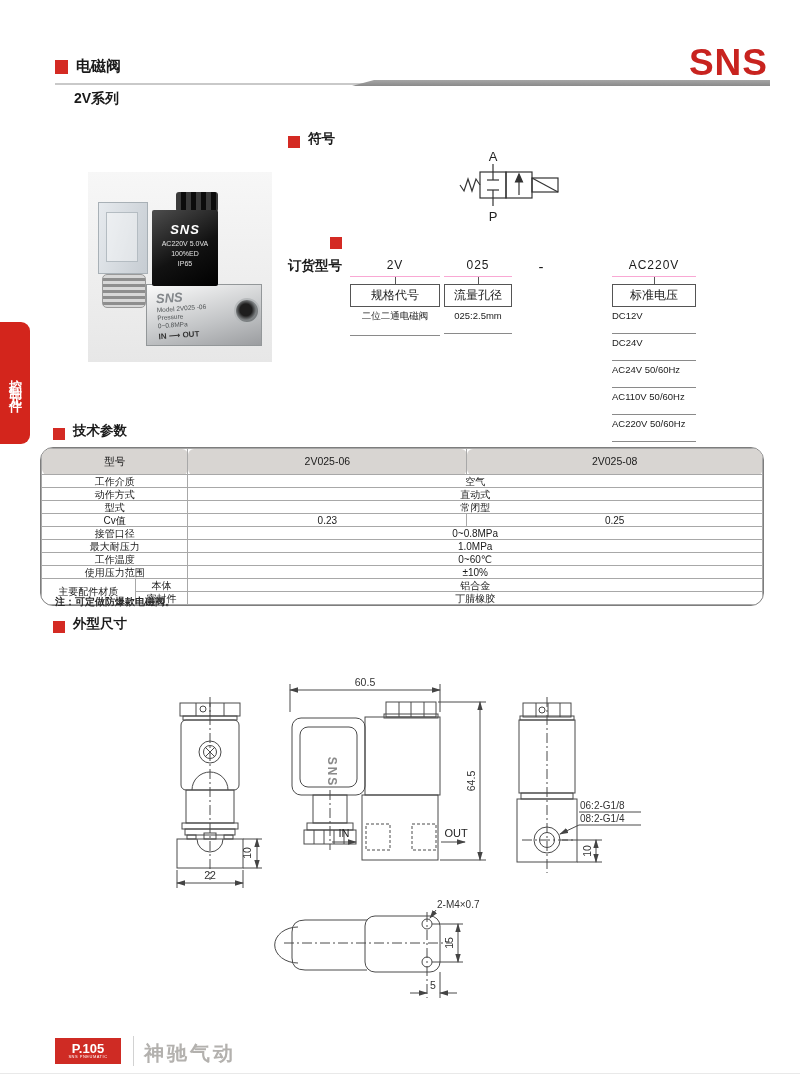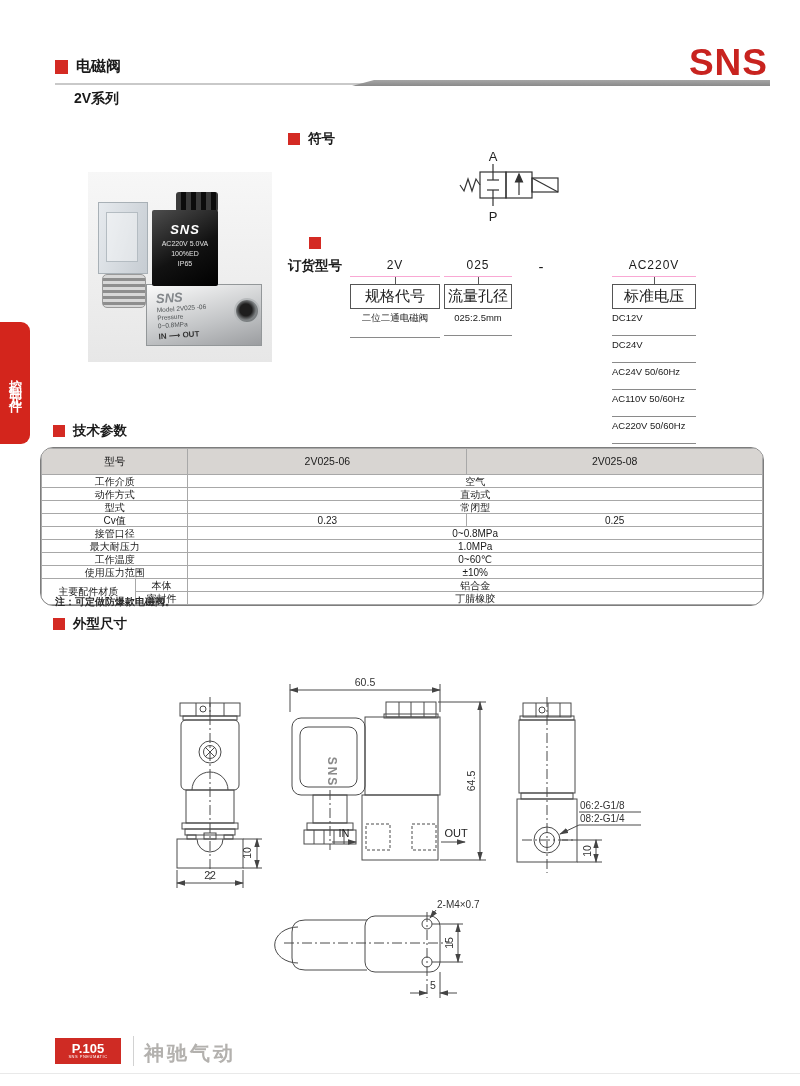--- a/index.html
+++ b/index.html
@@ -17,21 +17,21 @@
               background:linear-gradient(#a6a6a6,#8a8a8a);
               clip-path:polygon(0 100%,22px 0,100% 0,100% 100%);}
 
   
   .side-tab{position:absolute;left:0;top:322px;width:30px;height:122px;background:#d3251c;
             border-radius:0 9px 9px 0;display:flex;align-items:center;justify-content:center;}
   .side-tab span{writing-mode:vertical-rl;text-orientation:upright;color:#fff;font-size:13px;
                  letter-spacing:7px;font-weight:bold;}
 
   
-  .sec-head{position:absolute;display:flex;align-items:center;gap:8px;font-size:13.5px;font-weight:bold;color:#1a1a1a;}
+  .sec-head{position:absolute;display:flex;align-items:flex-end;gap:8px;font-size:13.5px;font-weight:bold;color:#1a1a1a;}
   .sec-head .sq{width:12px;height:12px;background:#d42a23;}
 
   
   .photo{position:absolute;left:88px;top:172px;width:184px;height:190px;
          background:linear-gradient(180deg,#f7f7f7,#e7e7e7);}
   .ph-conn{position:absolute;left:10px;top:30px;width:48px;height:70px;
            background:linear-gradient(105deg,#e6eaee,#c6ccd2);border:1px solid #a8b0b6;}
   .ph-conn-in{position:absolute;left:7px;top:9px;width:30px;height:48px;border:1px solid #b4bcc2;background:rgba(255,255,255,.4);}
   .ph-screw{position:absolute;left:14px;top:102px;width:42px;height:32px;border-radius:5px;
             background:repeating-linear-gradient(180deg,#d8d8d8 0 3px,#8e8e8e 3px 6px);border:1px solid #9a9a9a;}
@@ -50,30 +50,30 @@
   .ph-body .f{font-size:8px;font-weight:bold;color:#333;margin-top:2px;}
   .ph-port{position:absolute;left:146px;top:126px;width:22px;height:22px;border-radius:50%;
            background:radial-gradient(circle at 45% 45%,#1e1e1e 35%,#7e8284 60%,#6a6e70);
            border:2px solid #b7babc;}
 
   
   .ord-col{position:absolute;top:258px;}
   .ord-code{font-size:12px;letter-spacing:1px;text-align:center;color:#1a1a1a;
             padding-bottom:4px;border-bottom:1px solid #f9a8d4;}
   .ord-tick{width:1px;height:7px;background:#555;margin:0 auto;}
-  .ord-box{border:1px solid #555;font-size:15px;text-align:center;padding:2px 2px;color:#1a1a1a;}
+  .ord-box{border:1px solid #555;font-size:12px;text-align:center;padding:2px 2px;color:#1a1a1a;}
   .ord-opt{font-size:9.5px;color:#1a1a1a;border-bottom:1px solid #8a8a8a;padding:3px 0 12px;text-align:center;white-space:nowrap;}
   .ord-col.lefty .ord-opt{text-align:left;}
   .ord-dash{position:absolute;left:534px;top:258px;width:14px;font-size:15px;text-align:center;color:#1a1a1a;}
 
   
   .spec-wrap{position:absolute;left:40px;top:447px;width:722px;border:1.5px solid #7d7d7d;border-radius:13px;overflow:hidden;}
   table.spec{width:100%;border-collapse:collapse;font-size:10px;color:#1a1a1a;}
   table.spec td{border:1px solid #a8a8a8;text-align:center;height:12px;padding:0 2px;line-height:1.1;}
-  table.spec tr.hd td{background:#d8d5d2;height:25px;font-size:10.5px;}
+  table.spec tr.hd td{background:#d8d5d2;height:25px;font-size:10.5px;border-radius:6px;}
   .spec-note{position:absolute;left:55px;top:595px;font-size:10px;font-weight:bold;color:#2a2a2a;}
 
   
   .drawings{position:absolute;left:0;top:645px;}
   .symbolsvg{position:absolute;left:430px;top:148px;}
   svg text{font-family:"Liberation Sans","DejaVu Sans",sans-serif;}
 
   
   .foot-badge{position:absolute;left:55px;top:1038px;width:66px;height:26px;background:#cf2b24;color:#fff;
               text-align:center;line-height:1;}

